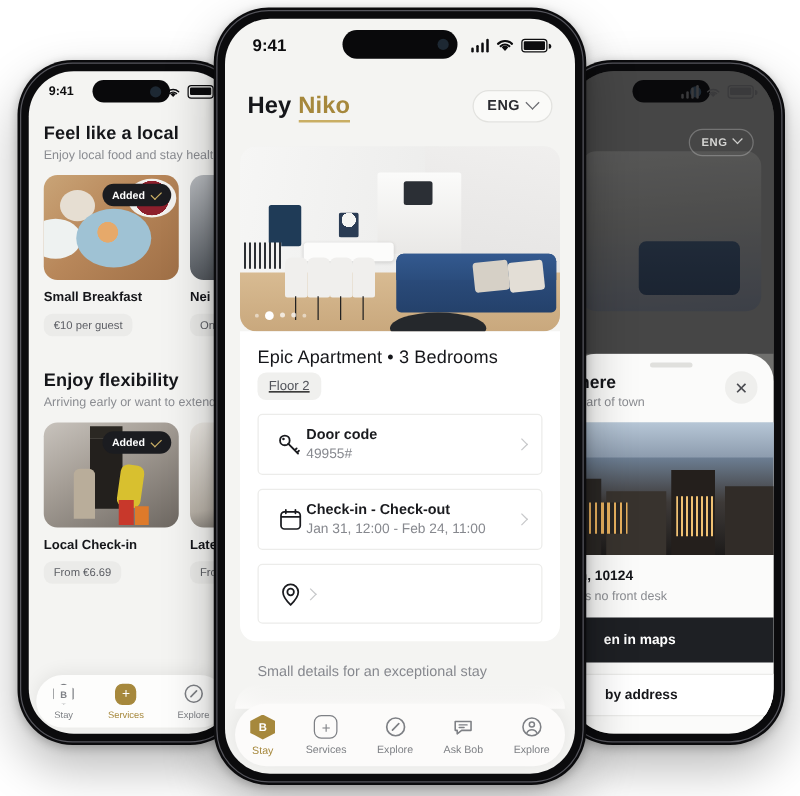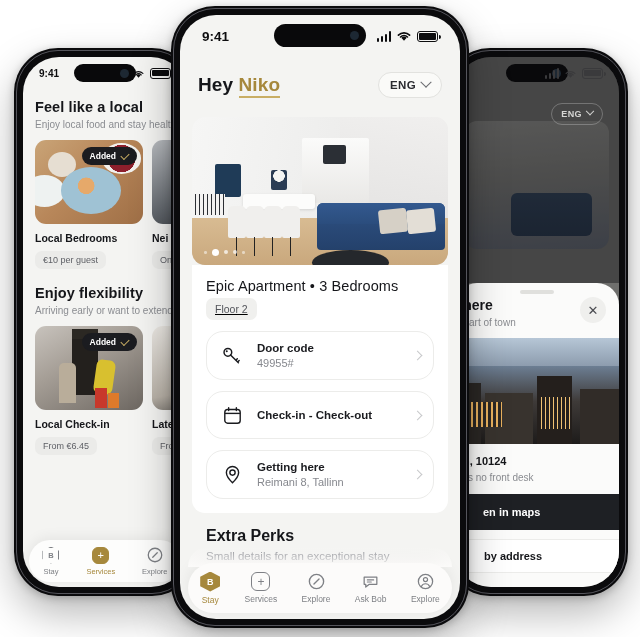--- a/index.html
+++ b/index.html
@@ -127,22 +127,22 @@
   .dots i { width: 4px; height: 4px; border-radius: 50%; background: rgba(255,255,255,.72); display:block; }
   .dots i.act { width: 7.5px; height: 7.5px; background: #fff; }
   .dots i.sm { width: 2.5px; height: 2.5px; background: rgba(255,255,255,.5); }
 
   .c-sheet { margin: 0 12px; background: #fff; border-radius: 0 0 13px 13px; padding: 13px 14px 14px; }
   .apt-title { font-size: 14.5px; font-weight: normal; color: #15161a; letter-spacing: .1px; }
   .tag-row { display: flex; gap: 8px; margin-top: 4px; text-decoration: underline; }
   .tag { background: #f0f0ee; border-radius: 7px; padding: 5px 9px; font-size: 10.5px; color: #53555b; }
 
   .info-card {
-    display: flex; align-items: center; gap: 12px;
-    border: 1.2px solid #ececea; border-radius: 17px;
+    display: flex; align-items: center; 
+    border: 1.2px solid #ececea; border-radius: 4px;
     padding: 10px 12px; margin-top: 11px; background: #fff;
   }
   .info-ico { width: 26px; height: 26px; flex: 0 0 26px; display: flex; align-items: center; justify-content: center; }
   .info-txt { flex: 1; min-width: 0; }
   .info-label { font-size: 11.5px; font-weight: bold; color: #1a1b1f; }
   .info-value { font-size: 11px; color: #86888e; margin-top: 3px; }
   .chev-r { width: 7px; height: 7px; border-top: 1.5px solid #c7c8ca; border-right: 1.5px solid #c7c8ca;
             transform: rotate(45deg); flex: 0 0 auto; }
 
   .perks { padding: 14px 26px 0; }
@@ -320,49 +320,49 @@
             <div class="mthumb thumb-food">
               <div class="cup"></div>
                 <div class="berry"></div>
                 <div class="side"></div>
                 <div class="plate"></div>
               <div class="added-pill">
                 <span>Added</span>
                 <span class="check"></span>
               </div>
             </div>
-            <div class="mtitle">Local Bedrooms</div>
+            <div class="mtitle">Small Breakfast</div>
             <div class="mprice">€10 per guest</div>
           </div>
           <div class="mcard">
             <div class="mthumb thumb-dark"></div>
             <div class="mtitle">Nei</div>
             <div class="mprice">On</div>
           </div>
         </div>
 
-        <div class="sec-h" style="margin-top:16px">Enjoy flexibility</div>
+        <div class="sec-h" style="margin-top:28px">Enjoy flexibility</div>
         <div class="sec-p">Arriving early or want to extend</div>
 
         <div class="card-row">
           <div class="mcard">
             <div class="mthumb thumb-street">
               <div class="sign"></div>
                 <div class="door"></div>
                 <div class="p1"></div>
                 <div class="p2"></div>
               <div class="bagr"></div>
                 <div class="bago"></div>
               <div class="added-pill">
                 <span>Added</span>
                 <span class="check"></span>
               </div>
             </div>
             <div class="mtitle">Local Check-in</div>
-            <div class="mprice">From €6.45</div>
+            <div class="mprice">From €6.69</div>
           </div>
           <div class="mcard">
             <div class="mthumb thumb-room"></div>
             <div class="mtitle">Late</div>
             <div class="mprice">From</div>
           </div>
         </div>
       </div>
 
       <div class="l-tabbar">
@@ -528,41 +528,37 @@
           <div class="info-card">
             <span class="info-ico">
               <svg width="21" height="21" viewBox="0 0 24 24">
                 <rect x="3.2" y="5.2" width="17.6" height="15.6" rx="3.2" stroke="#1a1b1f" stroke-width="1.6" fill="none"></rect>
                 <path d="M3.2 9.6 H20.8" stroke="#1a1b1f" stroke-width="1.6"></path>
                 <path d="M7.6 3.2 V6.4 M16.4 3.2 V6.4" stroke="#1a1b1f" stroke-width="1.6" stroke-linecap="round"></path>
               </svg>
             </span>
             <span class="info-txt">
               <span class="info-label" style="display:block">Check-in - Check-out</span>
+              <span class="info-value" style="display:block">Jan 31, 12:00 - Feb 24, 11:00</span>
             </span>
             <span class="chev-r"></span>
           </div>
 
           <div class="info-card">
             <span class="info-ico">
               <svg width="21" height="21" viewBox="0 0 24 24">
                 <path d="M12 21.5 C12 21.5 19 14.8 19 9.8 A7 7 0 0 0 5 9.8 C5 14.8 12 21.5 12 21.5 Z" stroke="#1a1b1f" stroke-width="1.6" fill="none"></path>
                 <circle cx="12" cy="9.8" r="3" stroke="#1a1b1f" stroke-width="1.6" fill="none"></circle>
               </svg>
             </span>
-            <span class="info-txt">
-              <span class="info-label" style="display:block">Getting here</span>
-              <span class="info-value" style="display:block">Reimani 8, Tallinn</span>
-            </span>
             <span class="chev-r"></span>
           </div>
         </div>
 
         <div class="perks">
-          <h2>Extra Perks</h2>
           <p>Small details for an exceptional stay</p>
         </div>
       </div>
 
       <div class="tabbar">
         <div class="tab active">
           <div class="hexico">B</div>
           <div class="tab-lbl">Stay</div>
         </div>
         <div class="tab">

